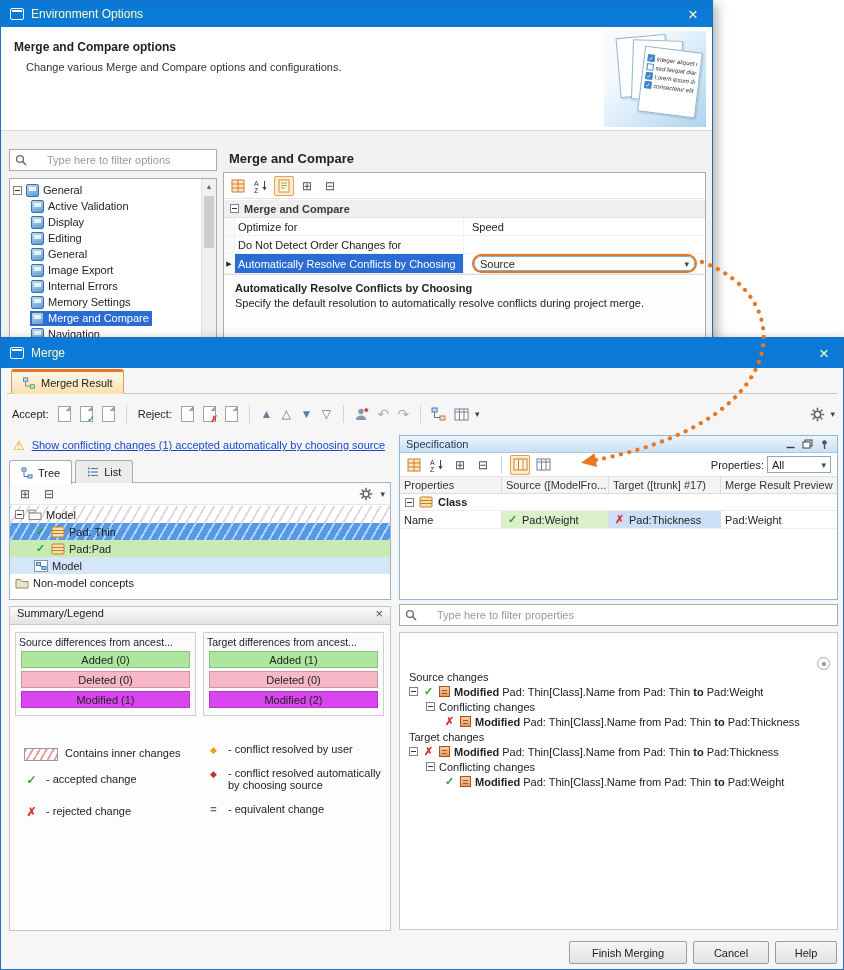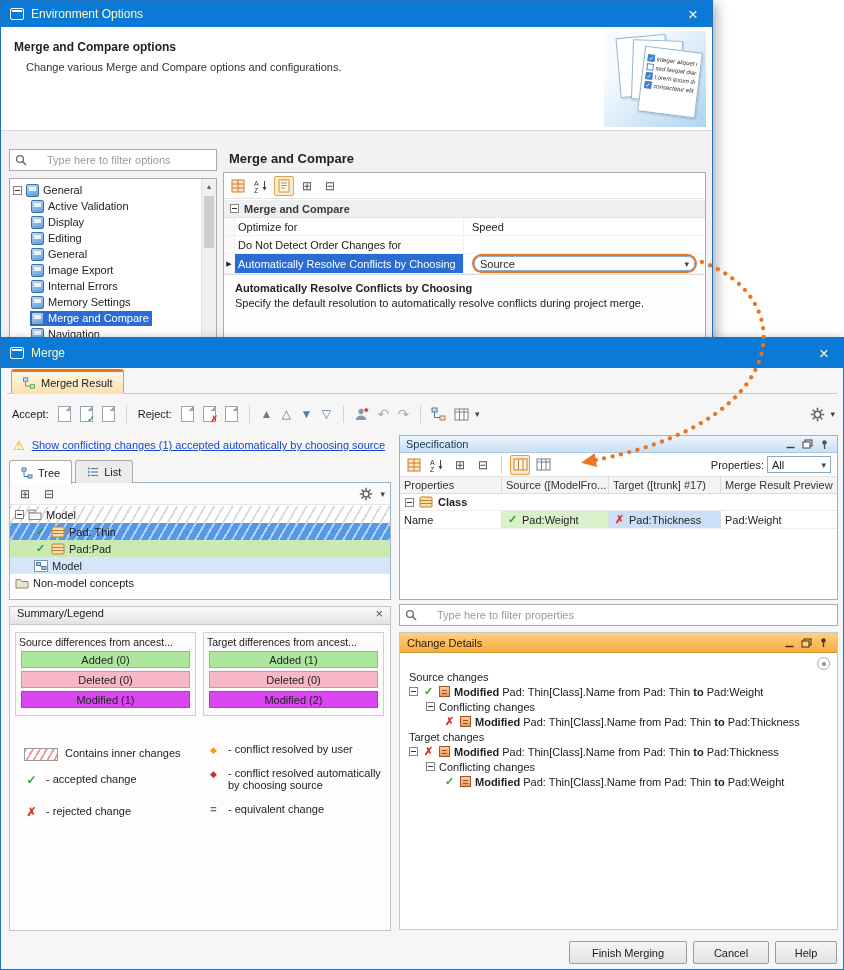--- a/index.html
+++ b/index.html
@@ -627,42 +627,20 @@
 
     <div class="filterbox" id="pfilter">
       <svg width="12" height="12" viewBox="0 0 12 12">
           <circle cx="5" cy="5" r="3.4" fill="none" stroke="#707070" stroke-width="1.4"></circle>
           <path d="M7.6 7.6L11 11" stroke="#707070" stroke-width="1.6"></path>
         </svg>
       <input placeholder="Type here to filter properties" style="">
     </div>
 
     <div id="cd-panel">
-      <div class="cd-hd">
-        <span>Change Details</span>
-        <span class="hd-btns">
-          <span class="hd-btn">
-              <svg width="11" height="10" viewBox="0 0 11 10">
-                <path d="M1.5 8.5h8" stroke="#402800" stroke-width="1.5"></path>
-              </svg>
-            </span>
-          <span class="hd-btn">
-              <svg width="11" height="10" viewBox="0 0 11 10">
-                <rect x="3" y="1" width="7" height="6" fill="none" stroke="#402800"></rect>
-                <rect x="1" y="3" width="7" height="6" fill="#FDD184" stroke="#402800"></rect>
-              </svg>
-            </span>
-          <span class="hd-btn">
-              <svg width="11" height="11" viewBox="0 0 11 11">
-                <circle cx="5.5" cy="3.5" r="2.2" fill="#503800"></circle>
-                <path d="M5.5 5.5v4.5" stroke="#503800" stroke-width="1.4"></path>
-              </svg>
-            </span>
-        </span>
-      </div>
       <div class="cd-body">
         <span class="cd-opt"></span>
         <div id="cd-rows">
             <div class="cd-row" style="padding-left: 4px;">
               <span class="cd-sec">Source changes</span>
             </div>
             <div class="cd-row" style="padding-left: 4px;">
               <span class="exp"></span>
               <span class="cd-mark ok">✓</span>
               <span class="mod-ico"></span>

